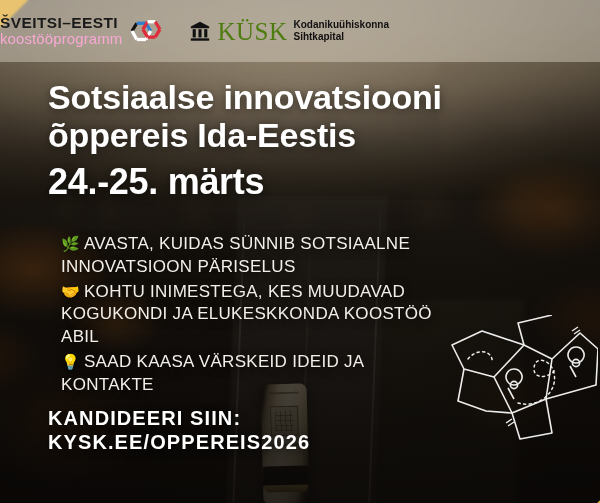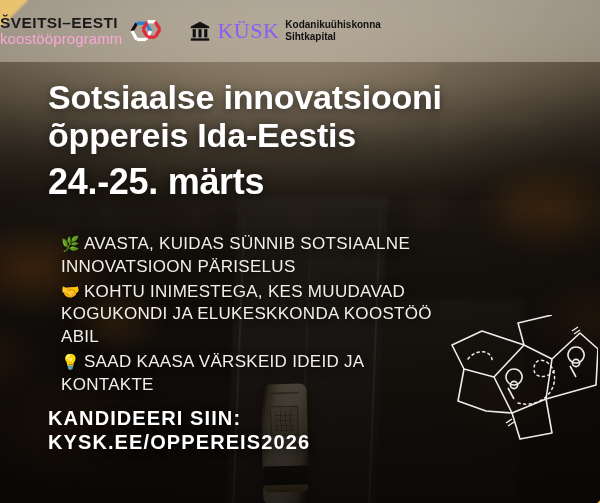--- a/index.html
+++ b/index.html
@@ -189,21 +189,21 @@
   .logo-sveitsi-l2 {
     font-size:15px; font-weight:400; letter-spacing:.1px; color:#f9a8d4;
     font-family:"Liberation Sans", sans-serif;
   }
   .logo-hexmark { width:34px; height:34px; flex:none; }
 
   .logo-kusk { display:flex; align-items:center; gap:6px; margin-left:26px; }
   .logo-kusk-icon { width:22px; height:22px; flex:none; }
   .logo-kusk-word {
     font-family:"Liberation Serif", serif;
-    font-size:22px; font-weight:400; letter-spacing:.5px; color:#8b5cf6;
+    font-size:25px; font-weight:400; letter-spacing:.5px; color:#4d7c0f;
     line-height:1;
   }
   .logo-kusk-sub {
     font-family:Liberation Sans, sans-serif;
     font-weight:bold; font-size:10px; line-height:1.25; color:#111;
   }
 
   
   .content { position:absolute; left:48px; top:78px; width:520px; }
 

